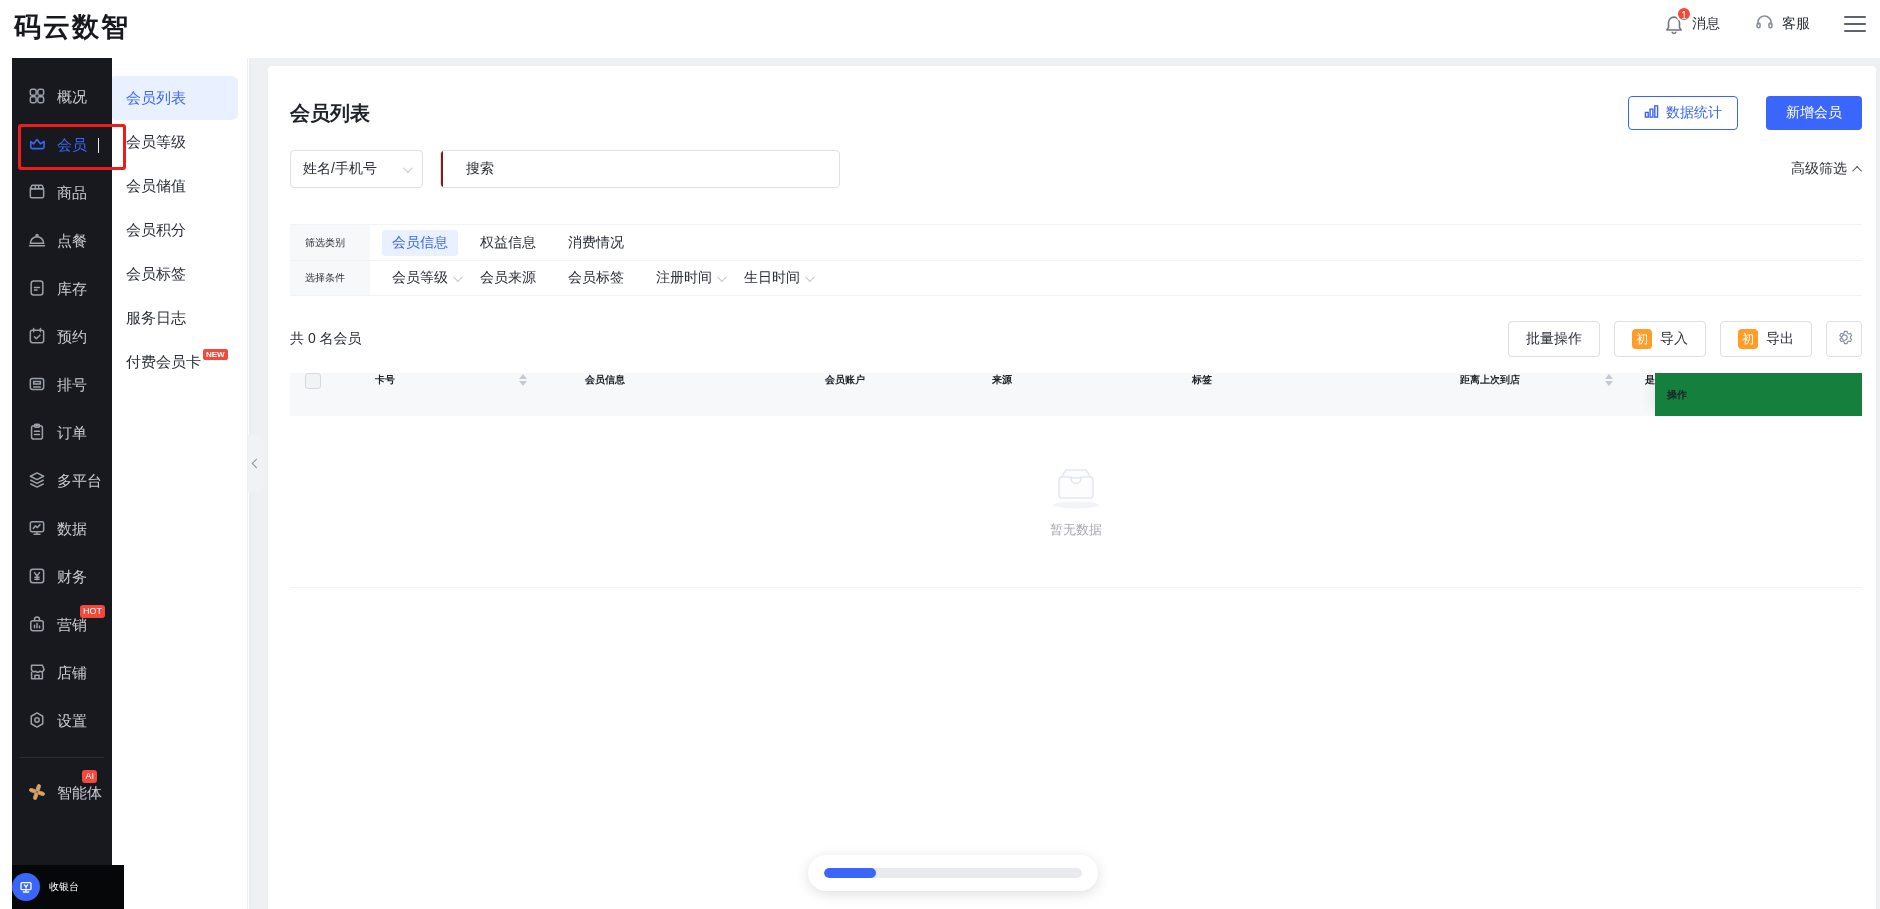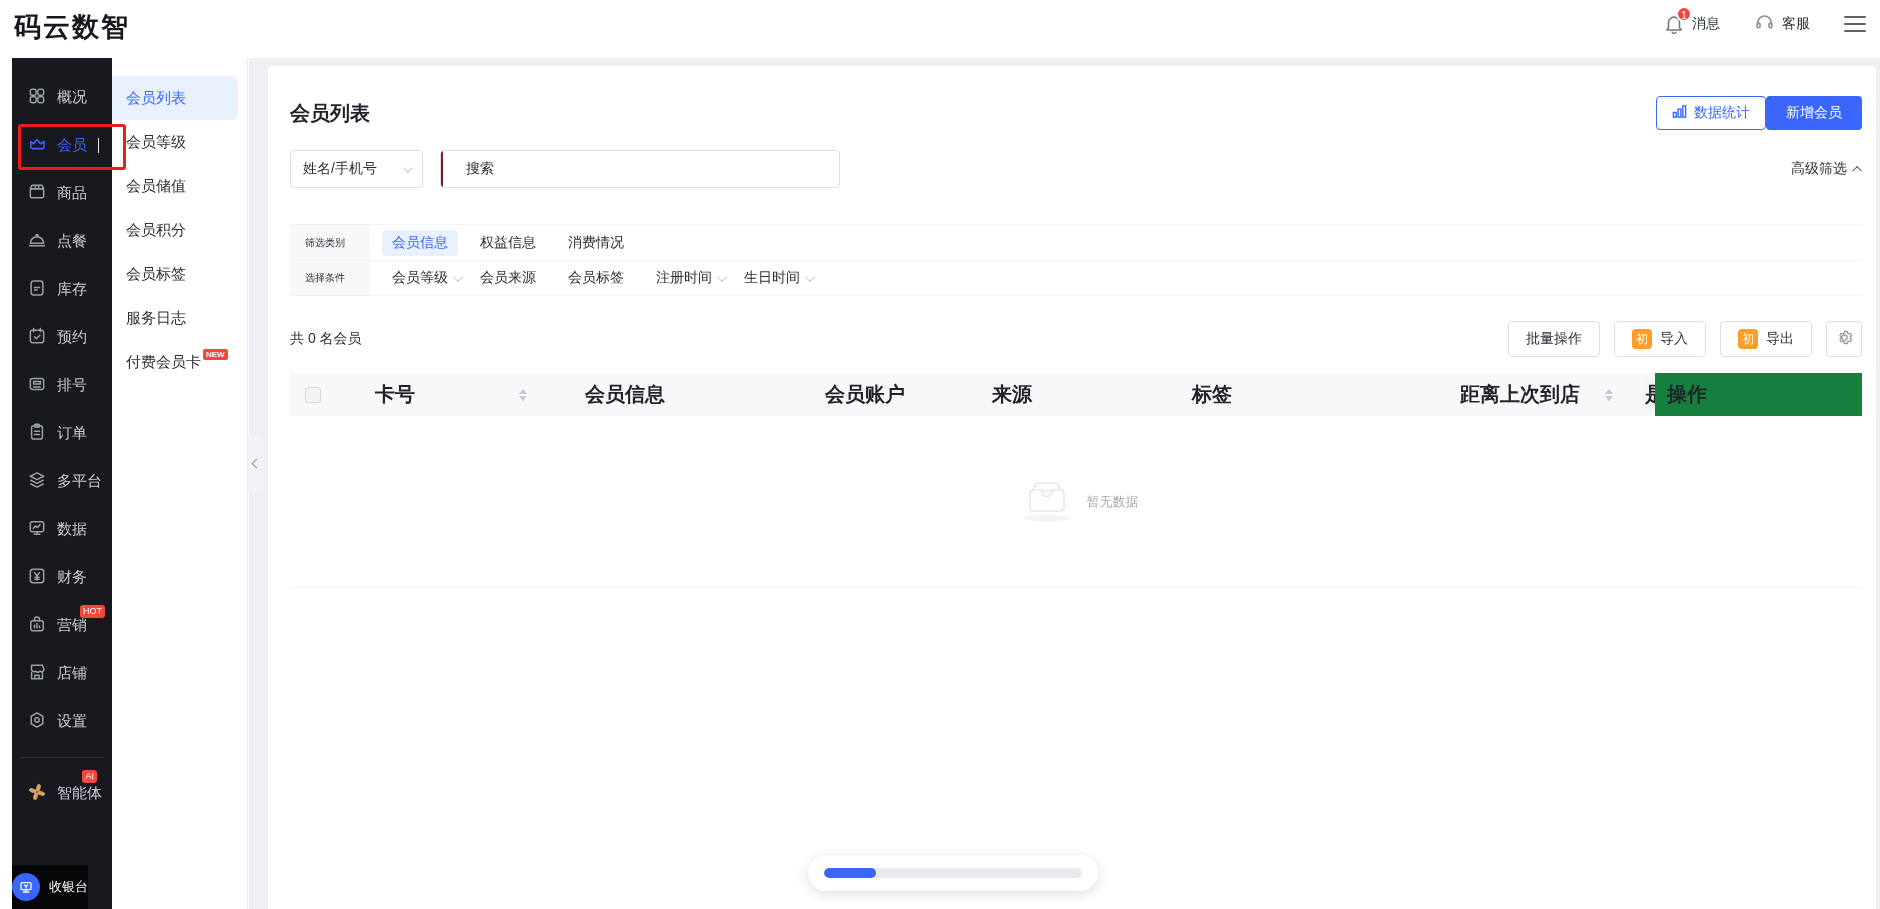--- a/index.html
+++ b/index.html
@@ -27,22 +27,22 @@
   .sider-item.active { color:#3a66fb; }
   .sider-item.active svg { stroke:#3a66fb; }
   .caret-bar { width:1px; height:15px; background:#e9eaee; margin-left:1px; }
   .mini-badge { position:absolute; font-size:9px; font-weight:400; color:#fff; background:#f5483b;
     border-radius:3px; padding:1px 3px; line-height:1.2; }
   .badge-hot { top:4px; right:7px; }
   .badge-ai  { top:1px; right:15px; }
   .annotation-box { position:absolute; left:6px; top:66px; width:108px; height:46px;
     border:3px solid #ee1d1d; border-radius:3px; z-index:50; pointer-events:none; }
   .sider-divider { margin:12px 8px 11px 8px; border-top:1px solid #2a2d34; }
-  .cashier { position:absolute; bottom:0; left:0; width:76px; height:44px; background:#060709;
-    display:flex; align-items:center; gap:9px; padding-left:0; color:#fff; font-size:13px; cursor:pointer; }
+  .cashier { position:absolute; bottom:0; left:0; width:112px; height:44px; background:#060709;
+    display:flex; align-items:center; gap:9px; padding-left:0; color:#fff; font-size:10px; cursor:pointer; }
   .cashier-icon { width:28px; height:28px; border-radius:50%; background:#3a66fb;
     display:flex; align-items:center; justify-content:center; }
 
   
   .submenu { position:absolute; top:58px; left:100px; width:148px; bottom:0; background:#fff;
     border-right:1px solid #edeef2; z-index:20; padding-top:18px; box-shadow:2px 0 6px rgba(0,0,0,0.02); }
   .submenu-item { height:44px; margin:0 9px; display:flex; align-items:center; padding-left:17px;
     font-size:15px; color:#2b2f36; border-radius:6px; cursor:pointer; white-space:nowrap; }
   .submenu-item.active { background:#e9f0ff; color:#3a66fb; }
   .badge-new { font-size:8px; font-weight:700; color:#fff; background:#f5483b; border-radius:2px;
@@ -57,21 +57,21 @@
   .chev.left { transform:rotate(135deg); border-color:#8a919f; }
   .chev.light { border-color:#c0c4cc; }
   .chev.dark { border-color:#4a4f57; }
 
   
   .content { position:absolute; top:58px; left:249px; right:0; bottom:0; background:#eef0f4; }
   .card { position:absolute; top:8px; left:19px; right:4px; bottom:0; background:#fff; border-radius:4px 4px 0 0; }
 
   .page-head { display:flex; align-items:center; justify-content:space-between; padding:30px 14px 0 22px; }
   .page-title { font-size:20px; font-weight:700; color:#1f2329; }
-  .head-actions { display:flex; gap:0; }
+  .head-actions { display:flex; gap:28px; }
   .btn { height:34px; border-radius:4px; font-size:14px; display:flex; align-items:center;
     justify-content:center; cursor:pointer; user-select:none; }
   .btn-outline { border:1px solid #3a66fb; color:#3a66fb; background:#fff; padding:0 15px; gap:7px; }
   .btn-primary { background:#3a66fb; color:#fff; padding:0 20px; }
 
   .search-row { display:flex; align-items:center; margin:20px 14px 0 22px; }
   .select { width:133px; height:38px; border:1px solid #dcdfe6; border-radius:4px; background:#fff;
     display:flex; align-items:center; justify-content:space-between; padding:0 12px; font-size:14px; cursor:pointer; }
   .input-group { display:flex; width:400px; height:38px; border:1px solid #dcdfe6; border-radius:4px;
     overflow:hidden; margin-left:17px; background:#fff; }
@@ -98,34 +98,34 @@
   .count-text { font-size:14px; color:#2b2f36; }
   .toolbar { display:flex; align-items:center; gap:14px; }
   .btn-plain { height:36px; border:1px solid #dcdfe6; border-radius:4px; background:#fff; color:#2b2f36;
     font-size:14px; display:flex; align-items:center; justify-content:center; gap:8px; padding:0 17px; cursor:pointer; }
   .chu-badge { width:20px; height:20px; border-radius:4px; background:#ff9d28; color:#fff; font-size:12px;
     display:flex; align-items:center; justify-content:center; }
   .btn-icon { width:36px; height:36px; border:1px solid #dcdfe6; border-radius:4px; background:#fff;
     display:flex; align-items:center; justify-content:center; color:#8a919f; cursor:pointer; }
 
   .table-head { position:relative; margin:16px 14px 0 22px; height:43px; background:#f7f8fa;
-    display:flex; align-items:center; font-size:20px; font-weight:700; color:#1f2329; overflow:hidden; }
+    display:flex; align-items:flex-start; font-size:10px; font-weight:700; color:#1f2329; overflow:hidden; }
   .th { display:flex; align-items:center; padding-left:18px; flex:0 0 auto; white-space:nowrap; }
   .th-check { width:67px; padding-left:15px; }
   .checkbox { width:16px; height:16px; border:1px solid #d6d9e0; background:#f2f3f5; border-radius:3px; cursor:pointer; }
   .sorter { display:flex; flex-direction:column; gap:2px; margin-left:auto; cursor:pointer; }
   .sorter .tri-up { width:0; height:0; border-left:4px solid transparent; border-right:4px solid transparent;
     border-bottom:5px solid #c6c9d2; }
   .sorter .tri-down { width:0; height:0; border-left:4px solid transparent; border-right:4px solid transparent;
     border-top:5px solid #c6c9d2; }
   .th-op { position:absolute; right:0; top:0; bottom:0; width:207px; background:#15803d;
     display:flex; align-items:center; padding-left:12px; box-shadow:-12px 0 12px -8px rgba(29,35,41,0.08); }
 
   .table-body { margin:0 14px 0 22px; height:172px; border-bottom:1px solid #f2f3f7;
-    display:flex; flex-direction:row; align-items:center; justify-content:center; gap:7px; }
+    display:flex; flex-direction:column; align-items:center; justify-content:center; gap:7px; }
   .empty-text { font-size:13px; color:#a6a9b0; }
 
   .loading-bar { position:absolute; left:808px; top:855px; width:290px; height:36px; background:#fff;
     border-radius:18px; box-shadow:0 3px 14px rgba(0,0,0,0.13); display:flex; align-items:center;
     padding:0 16px; z-index:45; }
   .loading-track { flex:1; height:10px; background:#e9eaee; border-radius:5px; overflow:hidden; }
   .loading-fill { height:100%; background:#3a66fb; border-radius:5px; width:0; }
 </style>
 </head>
 <body>

